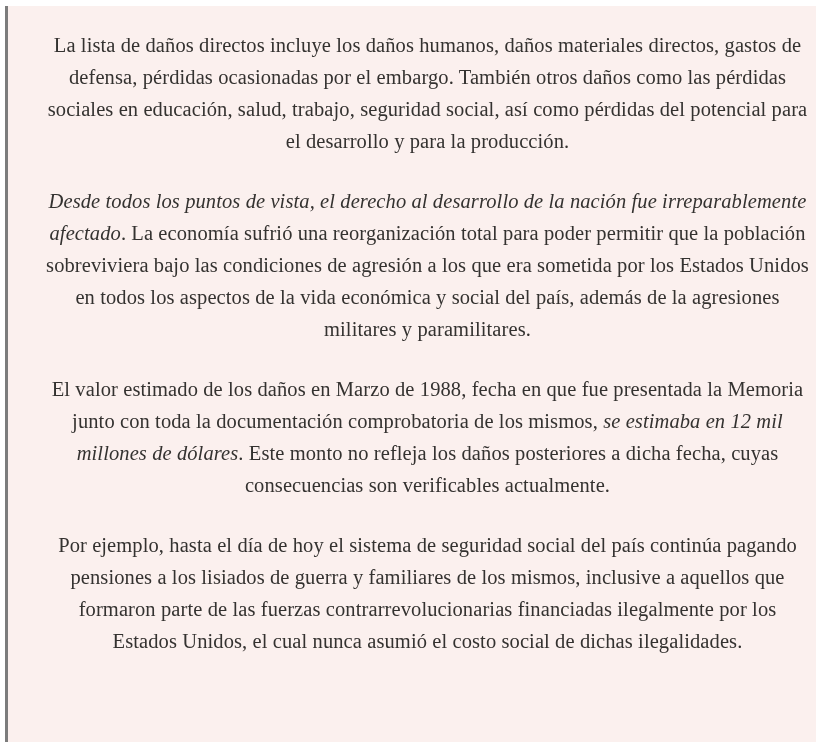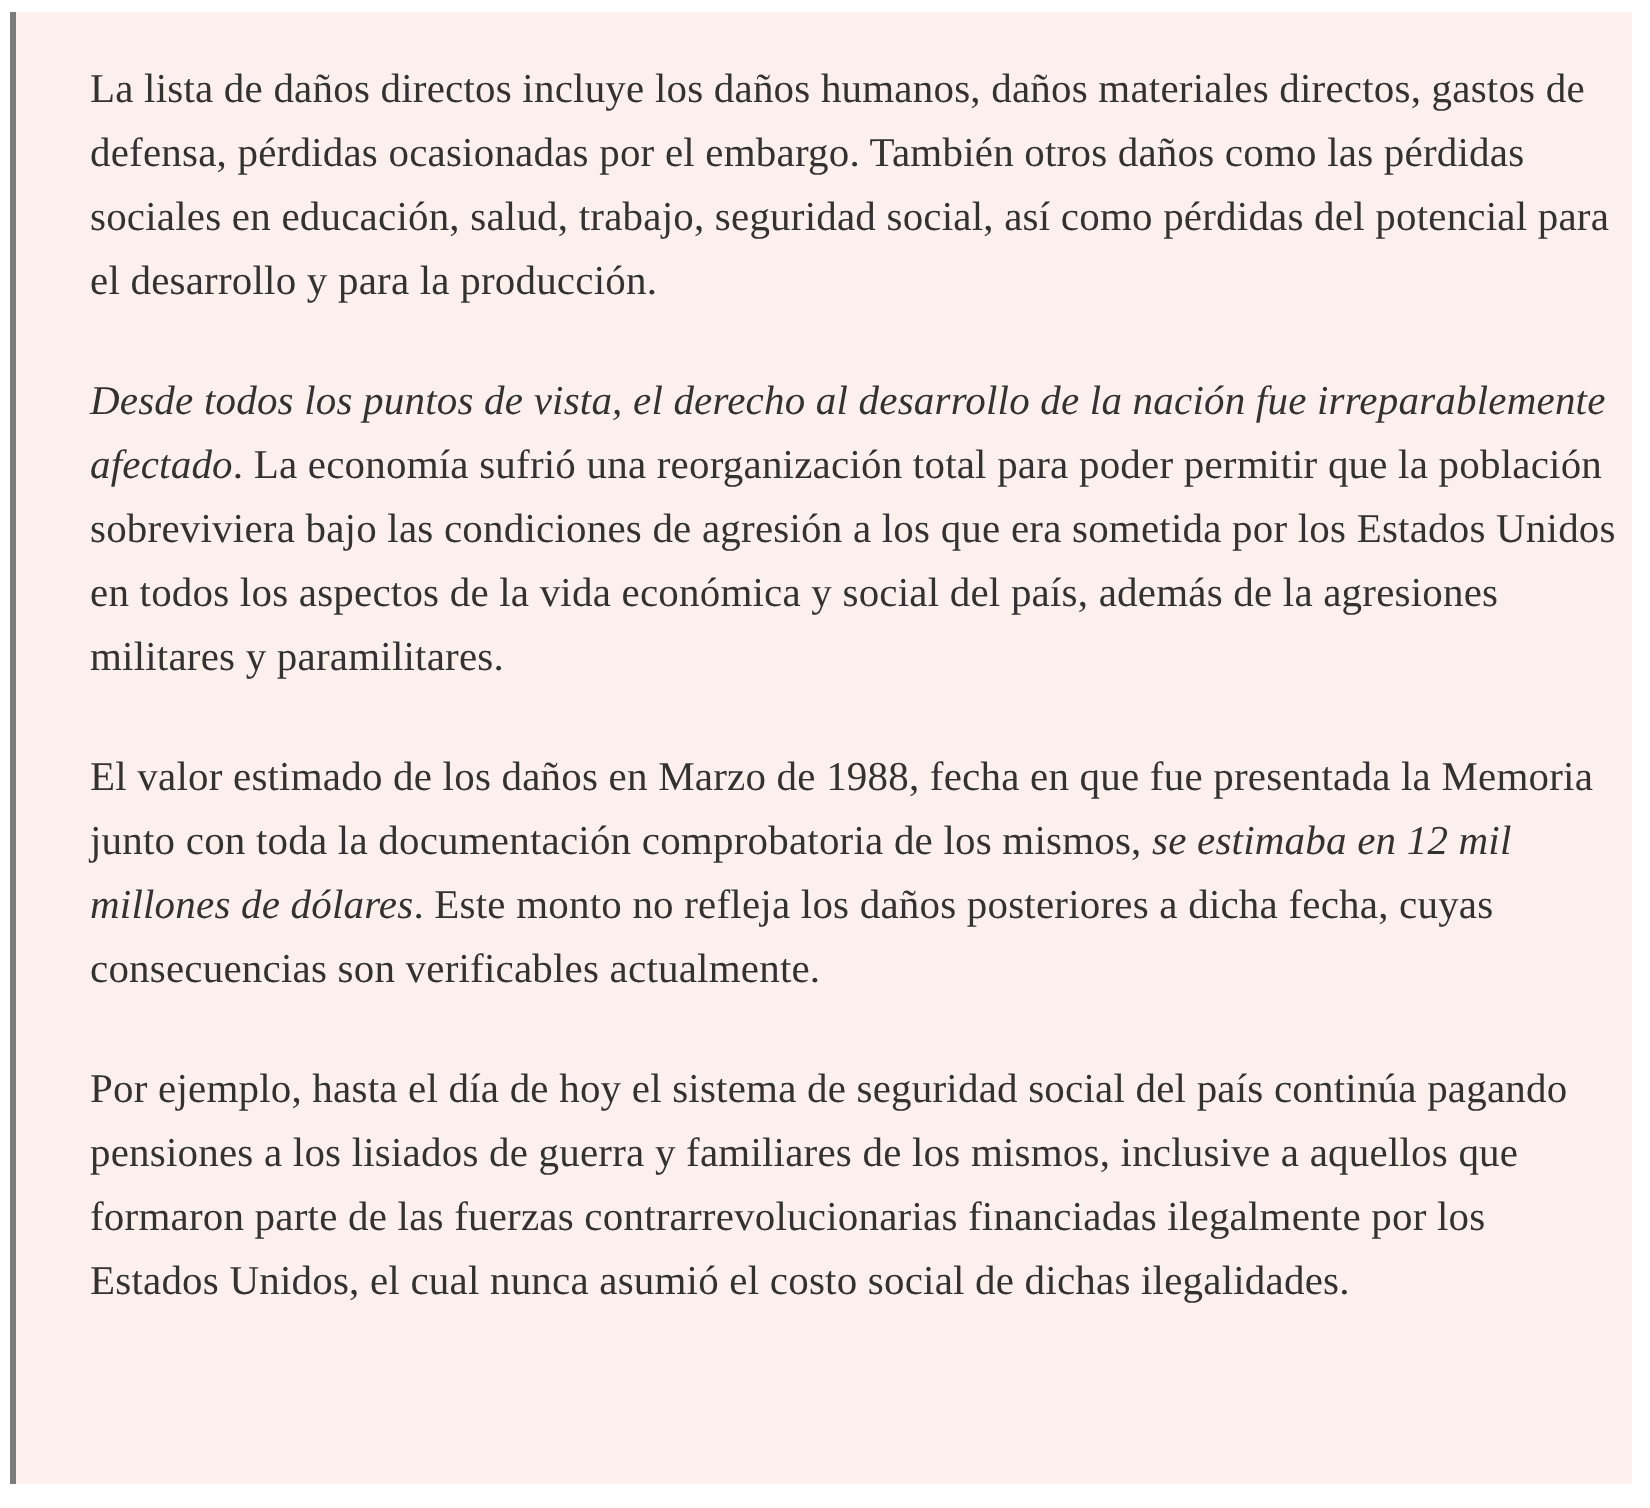--- a/index.html
+++ b/index.html
@@ -24,21 +24,21 @@
     background: var(--quote-bg, #fbf0ee);
     border-left: 3px solid var(--quote-border, #7c7c7c);
     padding: 23px 6px 0 37px;
   }
   .quote-block p {
     margin: 0 0 28px 0;
     font-size: 20.5px;
     line-height: 32px;
     color: var(--quote-text, #343230);
     letter-spacing: 0.1px;
-    text-align: left;
+    text-align: center;
   }
   .quote-block p .seg-italic {
     font-style: italic;
   }
 </style>
 </head>
 <body style="background: rgb(255, 255, 255);">
 
 <div class="quote-block" style="--quote-bg: #fbf0ee; --quote-border: #7c7c7c; --quote-text: #343230;">
   <div id="paragraphs-container">

